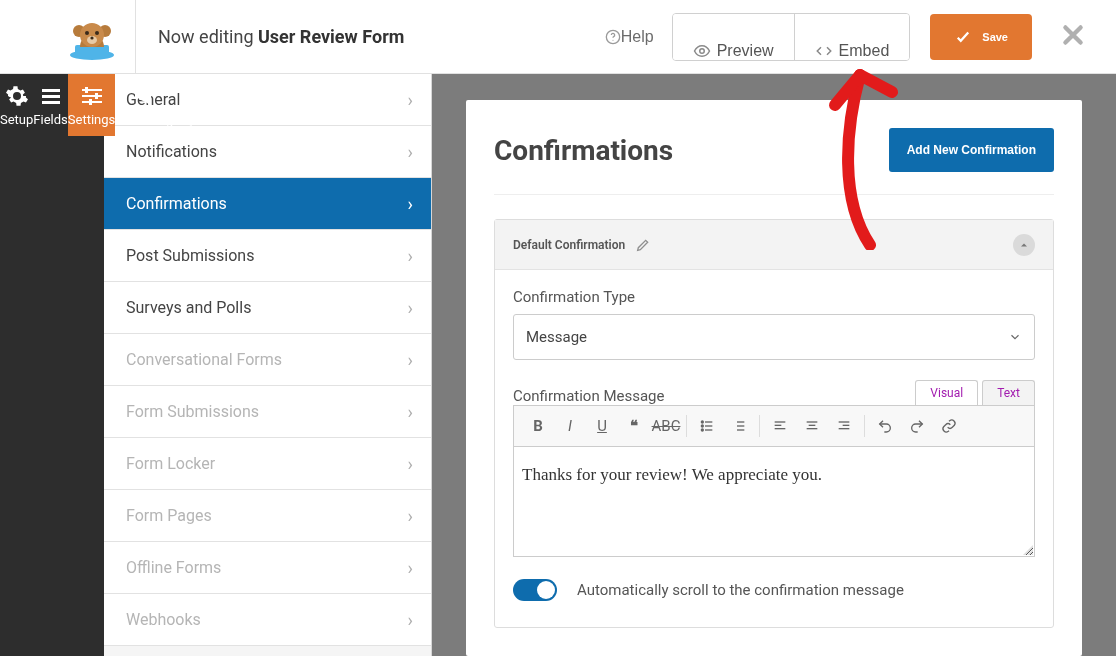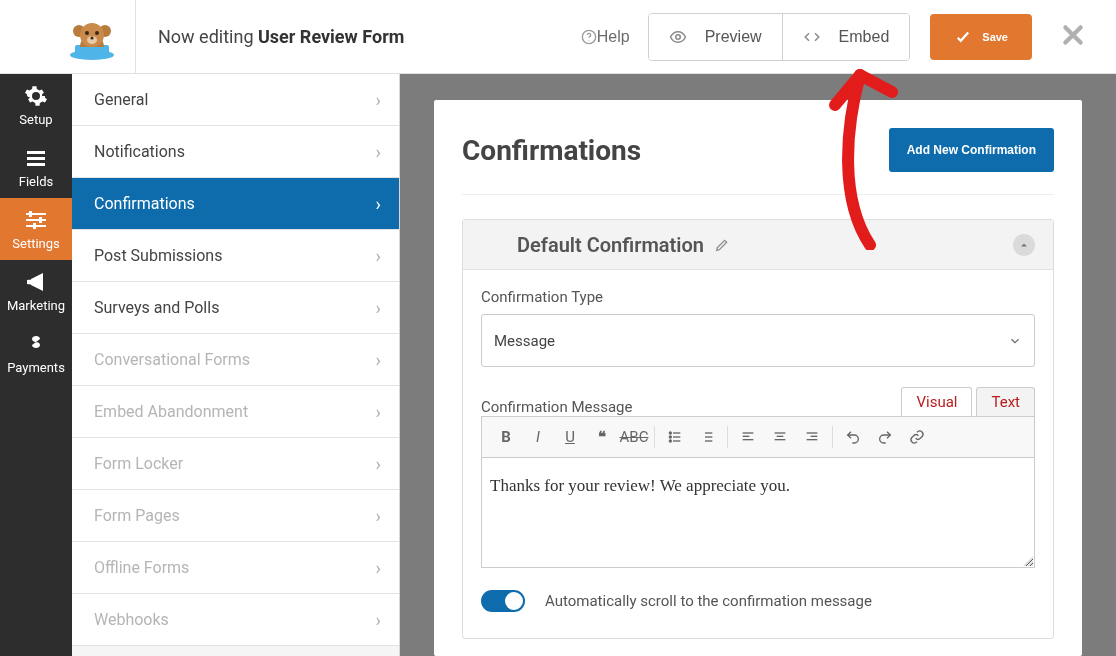--- a/index.html
+++ b/index.html
@@ -9,33 +9,33 @@
   
   .topbar { height: 74px; display: flex; align-items: center; border-bottom: 1px solid #e1e1e1; background:#fff; position:relative; z-index:5;padding-left:48px;}
   .logo-box { width: 88px; height: 74px; display: flex; align-items: center; justify-content: center; border-right: 1px solid #e1e1e1;}
   .logo-box svg { width: 54px; height: 48px; }
   .editing { padding-left: 22px; font-size: 18px; color: #444; flex: 1; }
   .editing .bold { font-weight: 700; color: #333; }
   .top-actions { display: flex; align-items: center; gap: 0; padding-right: 10px; }
   .help-btn { display: inline-flex; align-items: center; gap: 0; padding: 0 18px; color: #6b6b6b; font-size: 16px; cursor: pointer; background:none; border:none;}
   .help-btn svg { width: 16px; height: 16px; fill: none; stroke: #9a9a9a; stroke-width:2;}
   .seg-group { display:inline-flex; border:1px solid #d0d0d0; border-radius:4px; overflow:hidden; margin-right:20px;}
-  .seg-btn { display:inline-flex; align-items:center; gap:18px; height:46px; padding:0 20px; background:#fff; border:none; border-right:1px solid #d0d0d0; font-size:16px; color:#555; cursor:pointer;}
+  .seg-btn { display:inline-flex; align-items:flex-end; gap:6px; height:46px; padding:0 20px; background:#fff; border:none; border-right:1px solid #d0d0d0; font-size:16px; color:#555; cursor:pointer;}
   .seg-btn:last-child { border-right:none; }
   .seg-btn svg { width:18px; height:18px; fill:none; stroke:#8a8a8a; stroke-width:2; }
   .save-btn { display:inline-flex; align-items:center; gap:10px; height:46px; padding:0 24px; border:none; border-radius:4px; background:#e27730; color:#fff; font-size:11px; font-weight:600; cursor:pointer; margin-right:28px;}
   .save-btn svg { width:18px; height:18px; stroke:#fff; stroke-width:3; fill:none;}
   .close-x { width:30px; height:30px; cursor:pointer; margin-right:16px;}
   .close-x svg { width:26px; height:26px; fill:#b0b0b0; }
 
   
   .body { flex:1; display:flex; min-height:0; }
 
   
-  .vnav { width:72px; background:#2d2d2d; display:flex; flex-direction:column; position:relative; z-index:4;}
+  .vnav { width:104px; background:#2d2d2d; display:flex; flex-direction:row; position:relative; z-index:4;}
   .vnav-item { height:62px; display:flex; flex-direction:column; align-items:center; justify-content:center; gap:4px; cursor:pointer; color:#fff; font-size:13px;}
   .vnav-item.active { background:#e27730;}
   .vnav-item svg { width:24px; height:24px; fill:#fff; }
 
   
   .settings-list { width:328px; background:#f5f5f5; border-right:1px solid #d7d7d7; position:relative; z-index:3;}
   .set-item { height:52px; display:flex; align-items:center; padding:0 22px; font-size:16px; color:#444; border-bottom:1px solid #e2e2e2; background:#fff; cursor:pointer; position:relative;}
   .set-item .chev { position:absolute; right:18px; color:#b0b0b0; font-size:18px;}
   .set-item.active { background:#0e6cad; color:#fff;}
   .set-item.active .chev { color:#fff;}
@@ -44,32 +44,32 @@
   
   .canvas { flex:1; background:#7c7c7c; padding:26px 34px 0 34px; position:relative; overflow:hidden;}
   .panel { background:#fff; border-radius:2px; height:100%; padding:0; position:relative; overflow:hidden;}
   .panel-inner { padding:28px 28px; }
   .panel-head { display:flex; align-items:center; justify-content:space-between; padding-bottom:22px; border-bottom:1px solid #eee;}
   .panel-title { font-size:28px; font-weight:700; color:#444;}
   .add-btn { background:#0e6cad; color:#fff; border:none; height:44px; padding:0 18px; font-size:12px; font-weight:600; border-radius:3px; cursor:pointer;}
 
   .conf-card { margin-top:24px; border:1px solid #ddd; border-radius:3px;}
   .conf-head { background:#f3f3f3; height:50px; display:flex; align-items:center; padding:0 18px; border-bottom:1px solid #e3e3e3;}
-  .conf-head .name { font-weight:600; color:#555; font-size:20px; margin-right:10px;margin-left:36px;}
+  .conf-head .name { font-weight:600; color:#555; font-size:12px; margin-right:10px;}
   .conf-head .pencil { width:16px; height:16px; fill:none; stroke:#8f8f8f; stroke-width:2; cursor:pointer;}
   .conf-head .collapse { margin-left:auto; width:22px; height:22px; border-radius:50%; background:#dadada; display:flex; align-items:center; justify-content:center; cursor:pointer;}
   .conf-head .collapse svg{width:12px;height:12px; fill:#777;}
   .conf-body { padding:18px 18px 26px 18px; }
   .lbl { font-size:15px; color:#555; margin-bottom:8px; display:block;}
-  .select { width:100%; height:53px; border:1px solid #ccc; border-radius:3px; padding:0 12px; font-size:15px; color:#444; background:#fff; display:flex; align-items:center; justify-content:space-between; cursor:pointer;}
+  .select { width:100%; height:46px; border:1px solid #ccc; border-radius:3px; padding:0 12px; font-size:15px; color:#444; background:#fff; display:flex; align-items:center; justify-content:space-between; cursor:pointer;}
   .select svg{width:14px;height:14px; stroke:#666; stroke-width:2; fill:none;}
   .msg-block { margin-top:20px;}
   .tabs-row { display:flex; align-items:flex-end; justify-content:space-between;gap:36px;}
   .ed-tabs { display:flex; gap:4px;}
-  .ed-tab { border:1px solid #ccc; padding:5px 14px; font-size:15px; color:#b91c1c; background:#f3f3f3; border-bottom:none; border-top-left-radius:3px;border-top-right-radius:3px; cursor:pointer;}
+  .ed-tab { border:1px solid #ccc; padding:5px 14px; font-size:12px; color:#a21caf; background:#f3f3f3; border-bottom:none; border-top-left-radius:3px;border-top-right-radius:3px; cursor:pointer;}
   .ed-tab.active{background:#fff;}
   .toolbar { border:1px solid #ccc; height:42px; display:flex; align-items:center; gap:4px; padding:0 10px; background:#f8f8f8;}
   .tbtn { width:28px; height:28px; display:flex; align-items:center; justify-content:center; font-size:15px; color:#666; cursor:pointer; border-radius:2px;}
   .tbtn svg{width:16px;height:16px; fill:none; stroke:#666; stroke-width:2;}
   .tsep { width:1px; height:22px; background:#ddd; margin:0 2px;}
   .editor { border:1px solid #ccc; border-top:none; min-height:110px; padding:18px 8px; font-family: Georgia, 'Times New Roman', serif; font-size:17px; color:#333; resize:vertical; overflow:auto; position:relative;}
   .editor::after { content:""; position:absolute; right:1px; bottom:1px; width:0; height:0; border-left:10px solid transparent; border-bottom:10px solid #bbb; opacity:.5;}
   .scroll-row { display:flex; align-items:center; gap:20px; margin-top:22px;}
   .toggle { width:44px; height:22px; background:#0e6cad; border-radius:11px; position:relative; cursor:pointer;}
   .toggle::after{content:""; position:absolute; width:18px;height:18px;background:#fff;border-radius:50%; top:2px; right:2px;}
@@ -201,21 +201,21 @@
         </div>
       <div class="set-item">
           <span>Surveys and Polls</span>
           <span class="chev">›</span>
         </div>
       <div class="set-item disabled">
           <span>Conversational Forms</span>
           <span class="chev">›</span>
         </div>
       <div class="set-item disabled">
-          <span>Embed Abandonment</span>
+          <span>Form Submissions</span>
           <span class="chev">›</span>
         </div>
       <div class="set-item disabled">
           <span>Form Locker</span>
           <span class="chev">›</span>
         </div>
       <div class="set-item disabled">
           <span>Form Pages</span>
           <span class="chev">›</span>
         </div>

